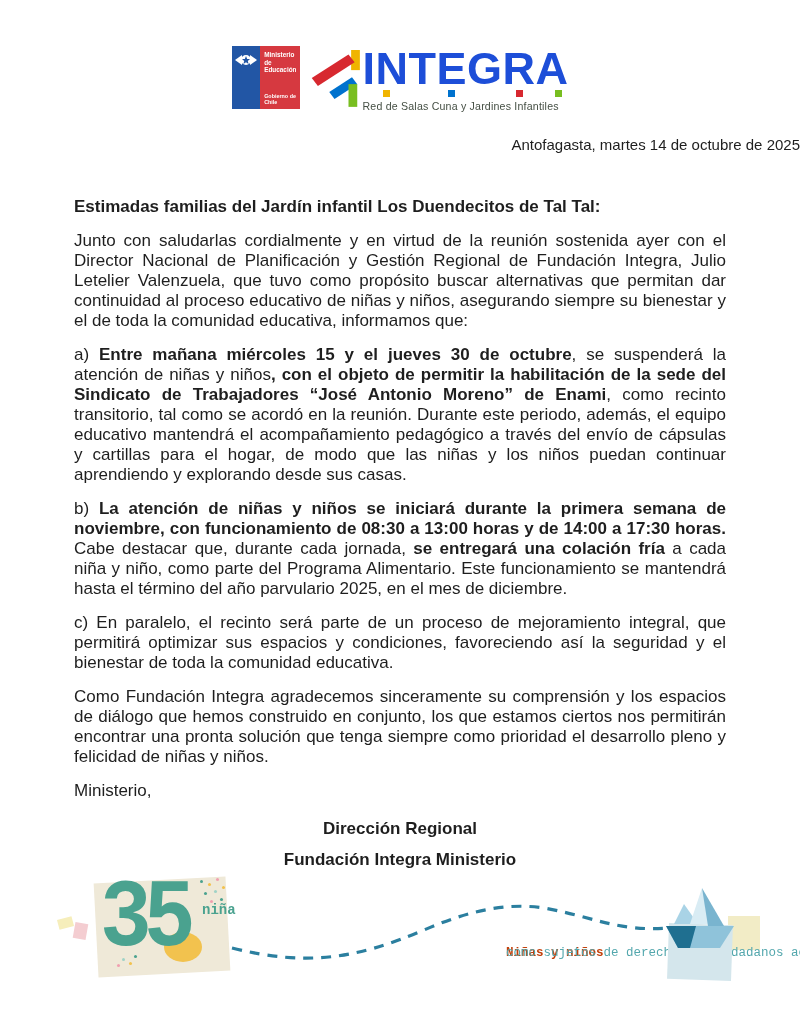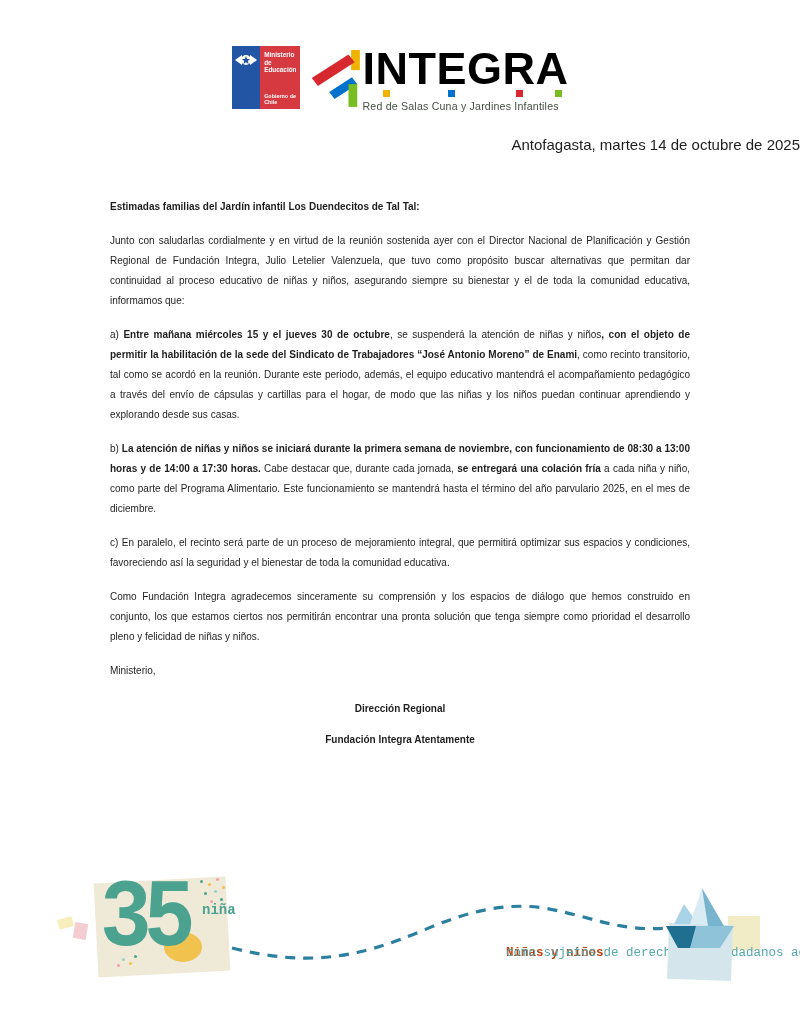--- a/index.html
+++ b/index.html
@@ -17,21 +17,21 @@
   .mineduc-red .gob{margin-top:auto;font-size:5.4px;font-weight:bold;}
   .integra{display:flex;align-items:flex-start;}
   .integra-mark{width:56px;height:64px;margin-right:-3px;flex:0 0 auto;}
   .integra-text{position:relative;padding-top:2px;}
   .integra-word{font-size:45px;font-weight:bold;line-height:0.92;letter-spacing:0.5px;color:#57585c;}
   .integra-squares{position:relative;height:8px;margin-top:1px;}
   .integra-squares span{position:absolute;width:7px;height:7px;top:0;}
   .integra-tagline{font-size:10.6px;color:#454f44;margin-top:2px;letter-spacing:0.2px;white-space:nowrap;}
   
   .dateline{margin-top:24px;text-align:right;font-size:15px;}
-  .content{padding:0 110px;font-size:10px;line-height:20px;text-align:justify;}
+  .content{padding:0 74px;font-size:17px;line-height:20px;text-align:justify;}
   .greeting{margin:44px 0 0 0;font-weight:bold;text-align:left;}
   .paras p{margin:14px 0 0 0;}
   .b{font-weight:bold;}
   .sig{text-align:center;font-weight:bold;margin:18px 0 0 0;}
   .sig2{margin-top:11px;}
   
   .footer{position:absolute;left:4px;top:872px;width:800px;height:130px;font-family:Liberation Mono, monospace;}
   .footer *{position:absolute;}
   .confetti-yellow{left:54px;top:46px;width:15px;height:10px;background:#f6eebb;transform:rotate(-15deg);}
   .confetti-pink{left:70px;top:51px;width:13px;height:16px;background:#f4cdd1;transform:rotate(10deg);}
@@ -74,21 +74,21 @@
     </div>
 
     <div class="integra">
       <svg class="integra-mark" viewBox="0 0 64 66">
         <rect x="47" y="1" width="10" height="23" fill="#f0b400"></rect>
         <polygon points="2,33 44,6 51,15 9,42" fill="#d7282f"></polygon>
         <polygon points="22,49 48,32 54,40 28,57" fill="#0072ce"></polygon>
         <rect x="44" y="40" width="10" height="26" fill="#78be20"></rect>
       </svg>
       <div class="integra-text">
-        <div class="integra-word" style="color: #000000;">INTEGRA</div>
+        <div class="integra-word" style="color: #1d4ed8;">INTEGRA</div>
         <div class="integra-squares">
             <span style="background: rgb(240, 180, 0); left: 20px;"></span>
             <span style="background: rgb(0, 114, 206); left: 85px;"></span>
             <span style="background: rgb(215, 40, 47); left: 153px;"></span>
             <span style="background: rgb(120, 190, 32); left: 192px;"></span>
           </div>
         <div class="integra-tagline">Red de Salas Cuna y Jardines Infantiles</div>
       </div>
     </div>
   </div>
@@ -99,21 +99,21 @@
     <p class="greeting">Estimadas familias del Jardín infantil Los Duendecitos de Tal Tal:</p>
     <div class="paras">
         <p><span>Junto con saludarlas cordialmente y en virtud de la reunión sostenida ayer con el Director Nacional de Planificación y Gestión Regional de Fundación Integra, Julio Letelier Valenzuela, que tuvo como propósito buscar alternativas que permitan dar continuidad al proceso educativo de niñas y niños, asegurando siempre su bienestar y el de toda la comunidad educativa, informamos que:</span></p>
         <p><span>a) </span><span class="b">Entre mañana miércoles 15 y el jueves 30 de octubre</span><span>, se suspenderá la atención de niñas y niños</span><span class="b">, con el objeto de permitir la habilitación de la sede del Sindicato de Trabajadores “José Antonio Moreno” de Enami</span><span>, como recinto transitorio, tal como se acordó en la reunión. Durante este periodo, además, el equipo educativo mantendrá el acompañamiento pedagógico a través del envío de cápsulas y cartillas para el hogar, de modo que las niñas y los niños puedan continuar aprendiendo y explorando desde sus casas.</span></p>
         <p><span>b) </span><span class="b">La atención de niñas y niños se iniciará durante la primera semana de noviembre, con funcionamiento de 08:30 a 13:00 horas y de 14:00 a 17:30 horas.</span><span> Cabe destacar que, durante cada jornada, </span><span class="b">se entregará una colación fría</span><span> a cada niña y niño, como parte del Programa Alimentario. Este funcionamiento se mantendrá hasta el término del año parvulario 2025, en el mes de diciembre.</span></p>
         <p><span>c) En paralelo, el recinto será parte de un proceso de mejoramiento integral, que permitirá optimizar sus espacios y condiciones, favoreciendo así la seguridad y el bienestar de toda la comunidad educativa.</span></p>
         <p><span>Como Fundación Integra agradecemos sinceramente su comprensión y los espacios de diálogo que hemos construido en conjunto, los que estamos ciertos nos permitirán encontrar una pronta solución que tenga siempre como prioridad el desarrollo pleno y felicidad de niñas y niños.</span></p>
         <p><span>Ministerio,</span></p>
       </div>
     <p class="sig">Dirección Regional</p>
-    <p class="sig sig2">Fundación Integra Atentamente</p>
+    <p class="sig sig2">Fundación Integra Ministerio</p>
   </div>
 
   <div class="footer">
     <svg class="dash-curve" viewBox="0 0 800 130">
       <path d="M 228 76 C 300 94 350 88 420 58 C 462 40 500 30 540 36 C 590 45 614 60 666 56" fill="none" stroke="#2b7f9f" stroke-width="3.2" stroke-dasharray="10 8" style="stroke: rgb(43, 127, 159);"></path>
     </svg>
 
     <span class="confetti-yellow"></span>
     <span class="confetti-pink"></span>
 

